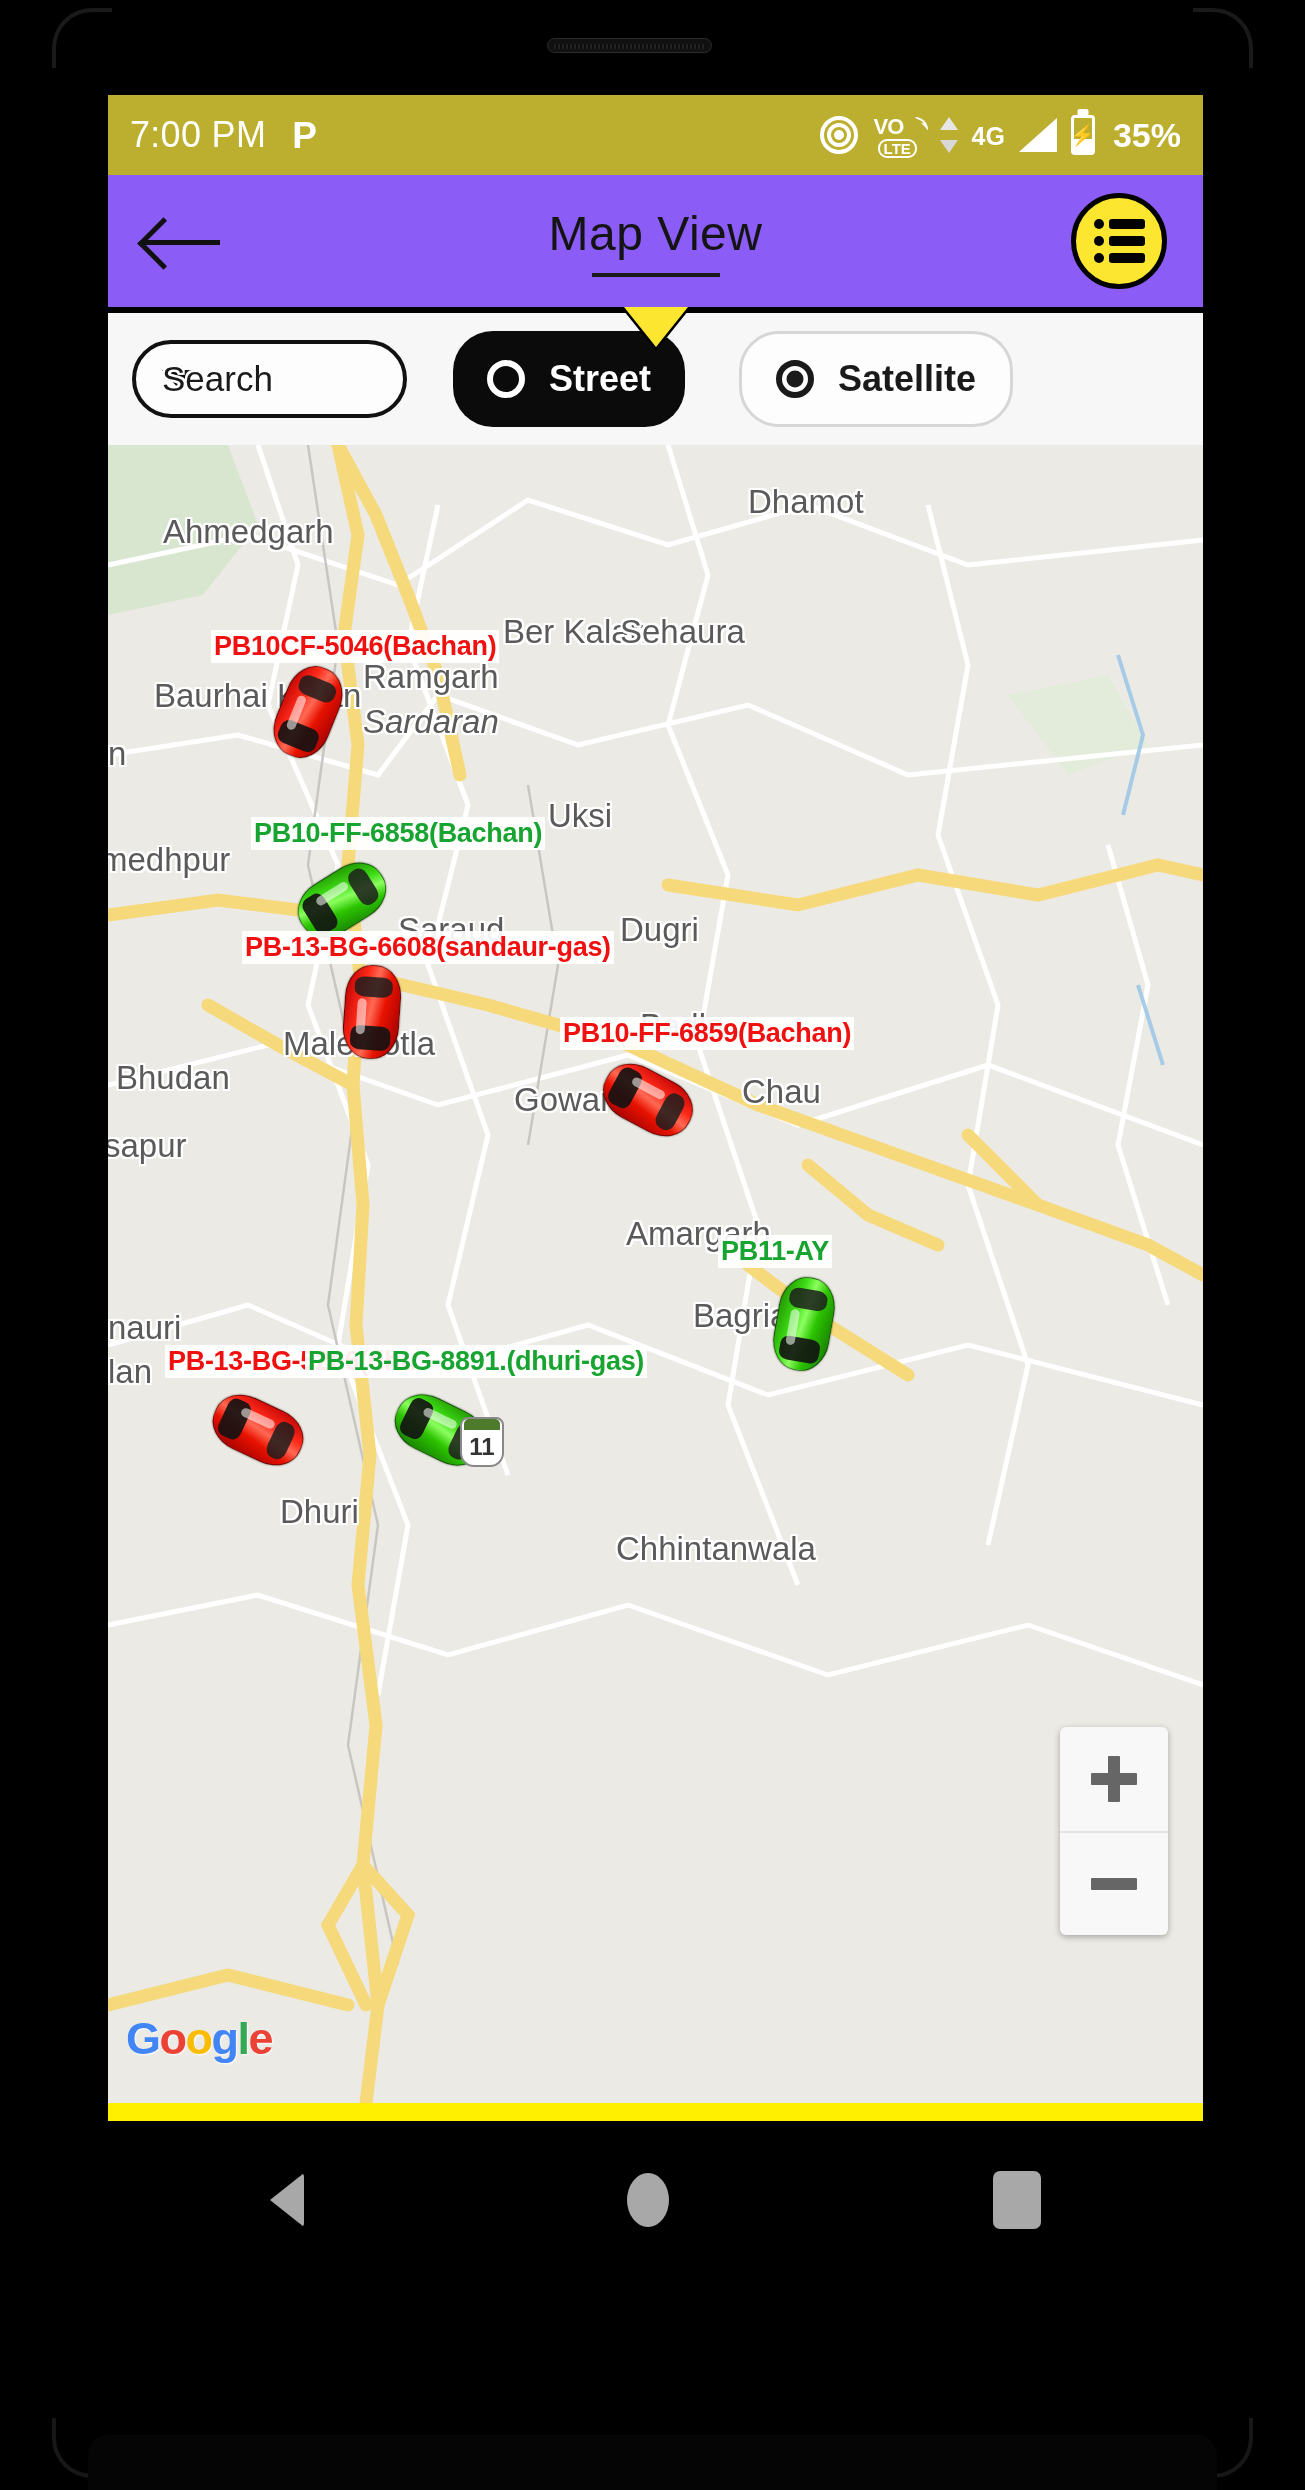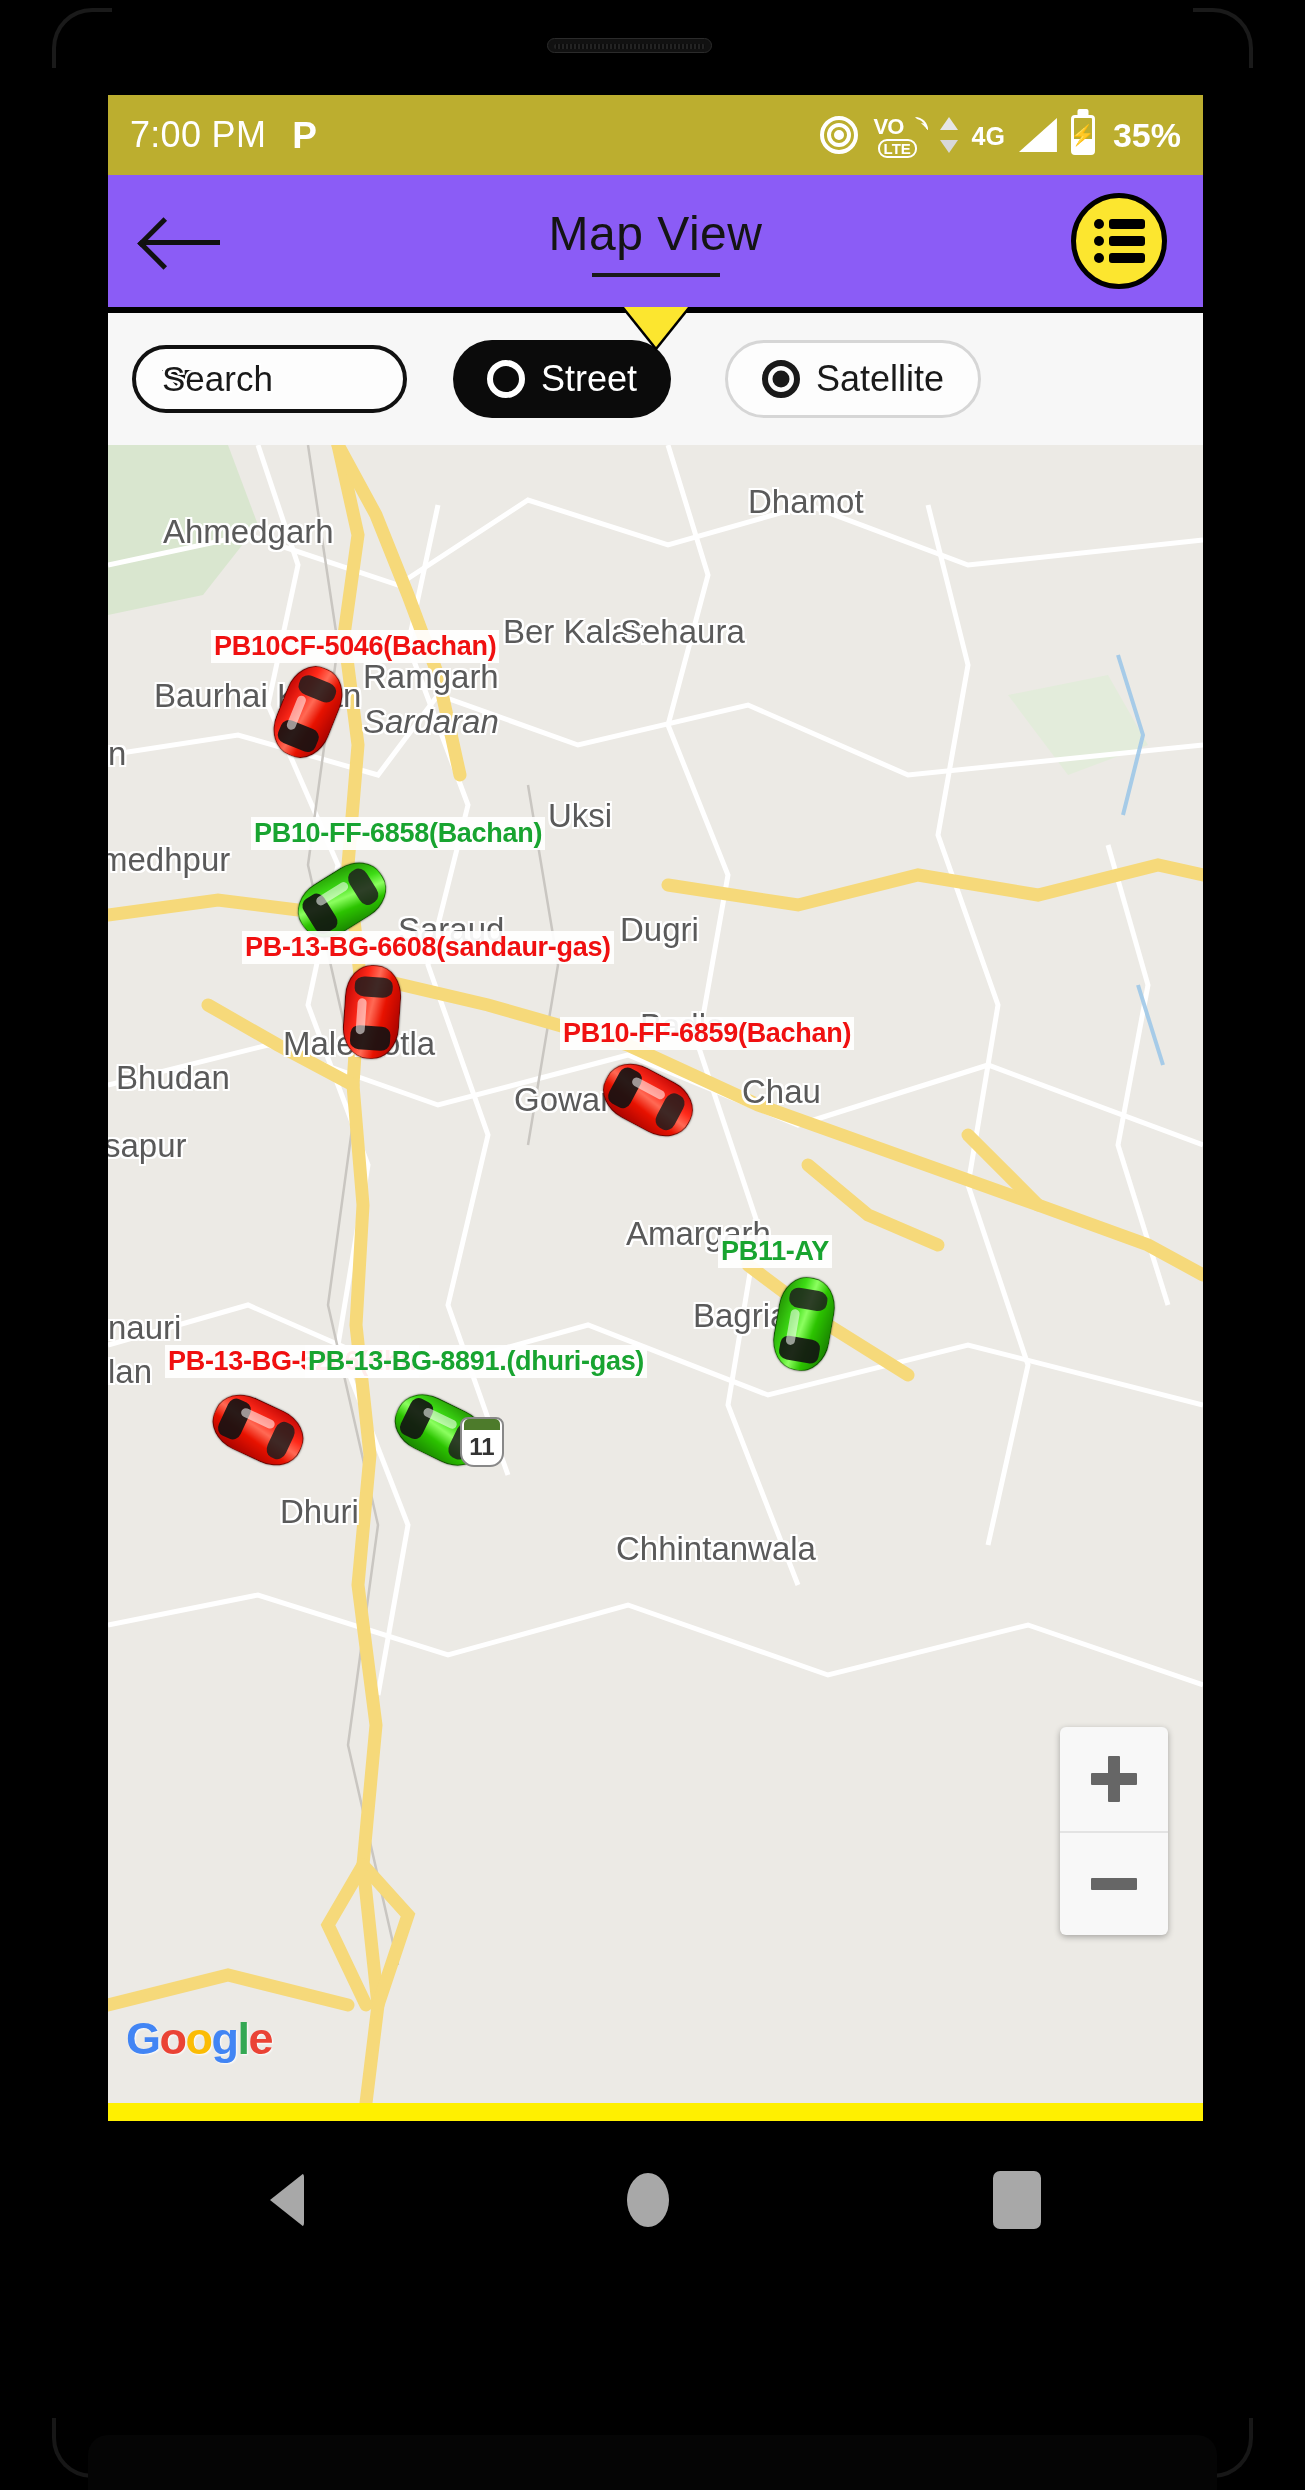--- a/index.html
+++ b/index.html
@@ -133,29 +133,29 @@
     border-top: 40px solid #FCE62F; filter: drop-shadow(0 4px 0 #000);
     z-index: 6;
   }
 
   
   .controls {
     height: 132px; background:#f7f7f7; display:flex; align-items:center;
     padding: 0 24px; gap: 20px; position:relative;
   }
   .search-select {
-    width: 275px; height: 68px; border: 4px solid #111; border-radius: 40px;
+    width: 275px; height: 78px; border: 4px solid #111; border-radius: 40px;
     display:flex; align-items:center; justify-content:space-between; padding: 0 24px 0 26px;
     background:#fdfdfd; cursor:pointer;
   }
   .search-select .lbl { font-size: 35px; color:#1a1a1a; }
   .caret-down { width:0;height:0;border-left:17px solid transparent;border-right:17px solid transparent;border-top:19px solid #111; }
   .seg {
-    height: 78px; border-radius: 40px; display:flex; align-items:center; gap:16px;
-    padding: 0 34px; cursor:pointer; min-width: 216px; justify-content:center;
+    height: 96px; border-radius: 40px; display:flex; align-items:center; gap:24px;
+    padding: 0 34px; cursor:pointer; min-width: 216px; justify-content:center;font-weight:bold;
   }
   .seg.on { background:#0b0b0b; color:#fff; }
   .seg.off { background:#fdfdfd; color:#1a1a1a; border:3px solid #d6d6d6; }
   .seg .radio {
     width: 38px; height:38px; border-radius:50%; position:relative; flex:0 0 auto;
     border: 6px solid currentColor;
   }
   .seg.off .radio::after {
     content:""; position:absolute; left:50%; top:50%; transform:translate(-50%,-50%);
     width: 17px; height:17px; border-radius:50%; background: currentColor;

